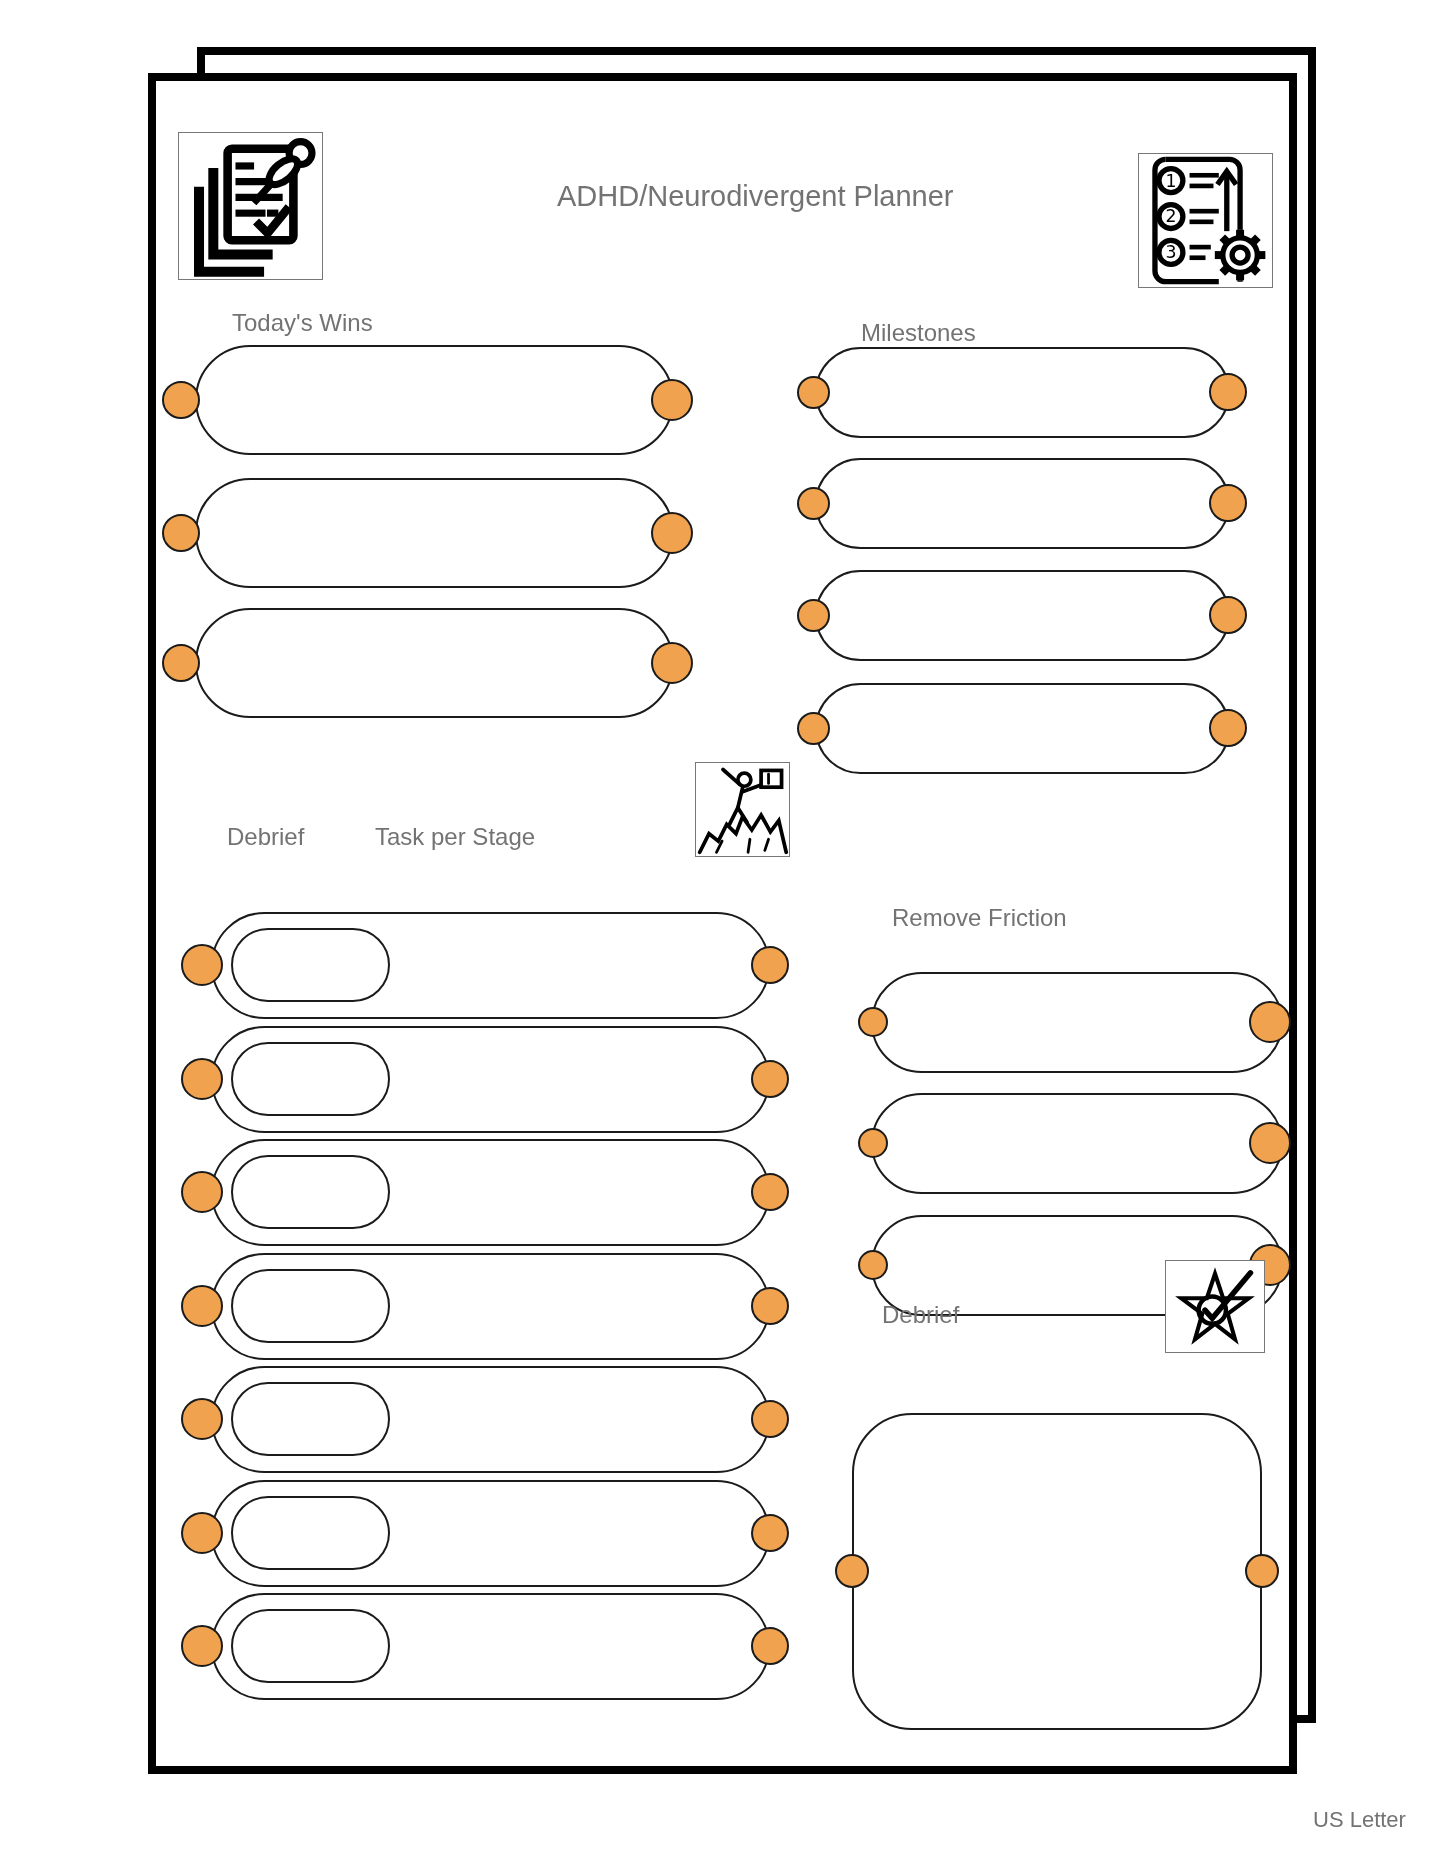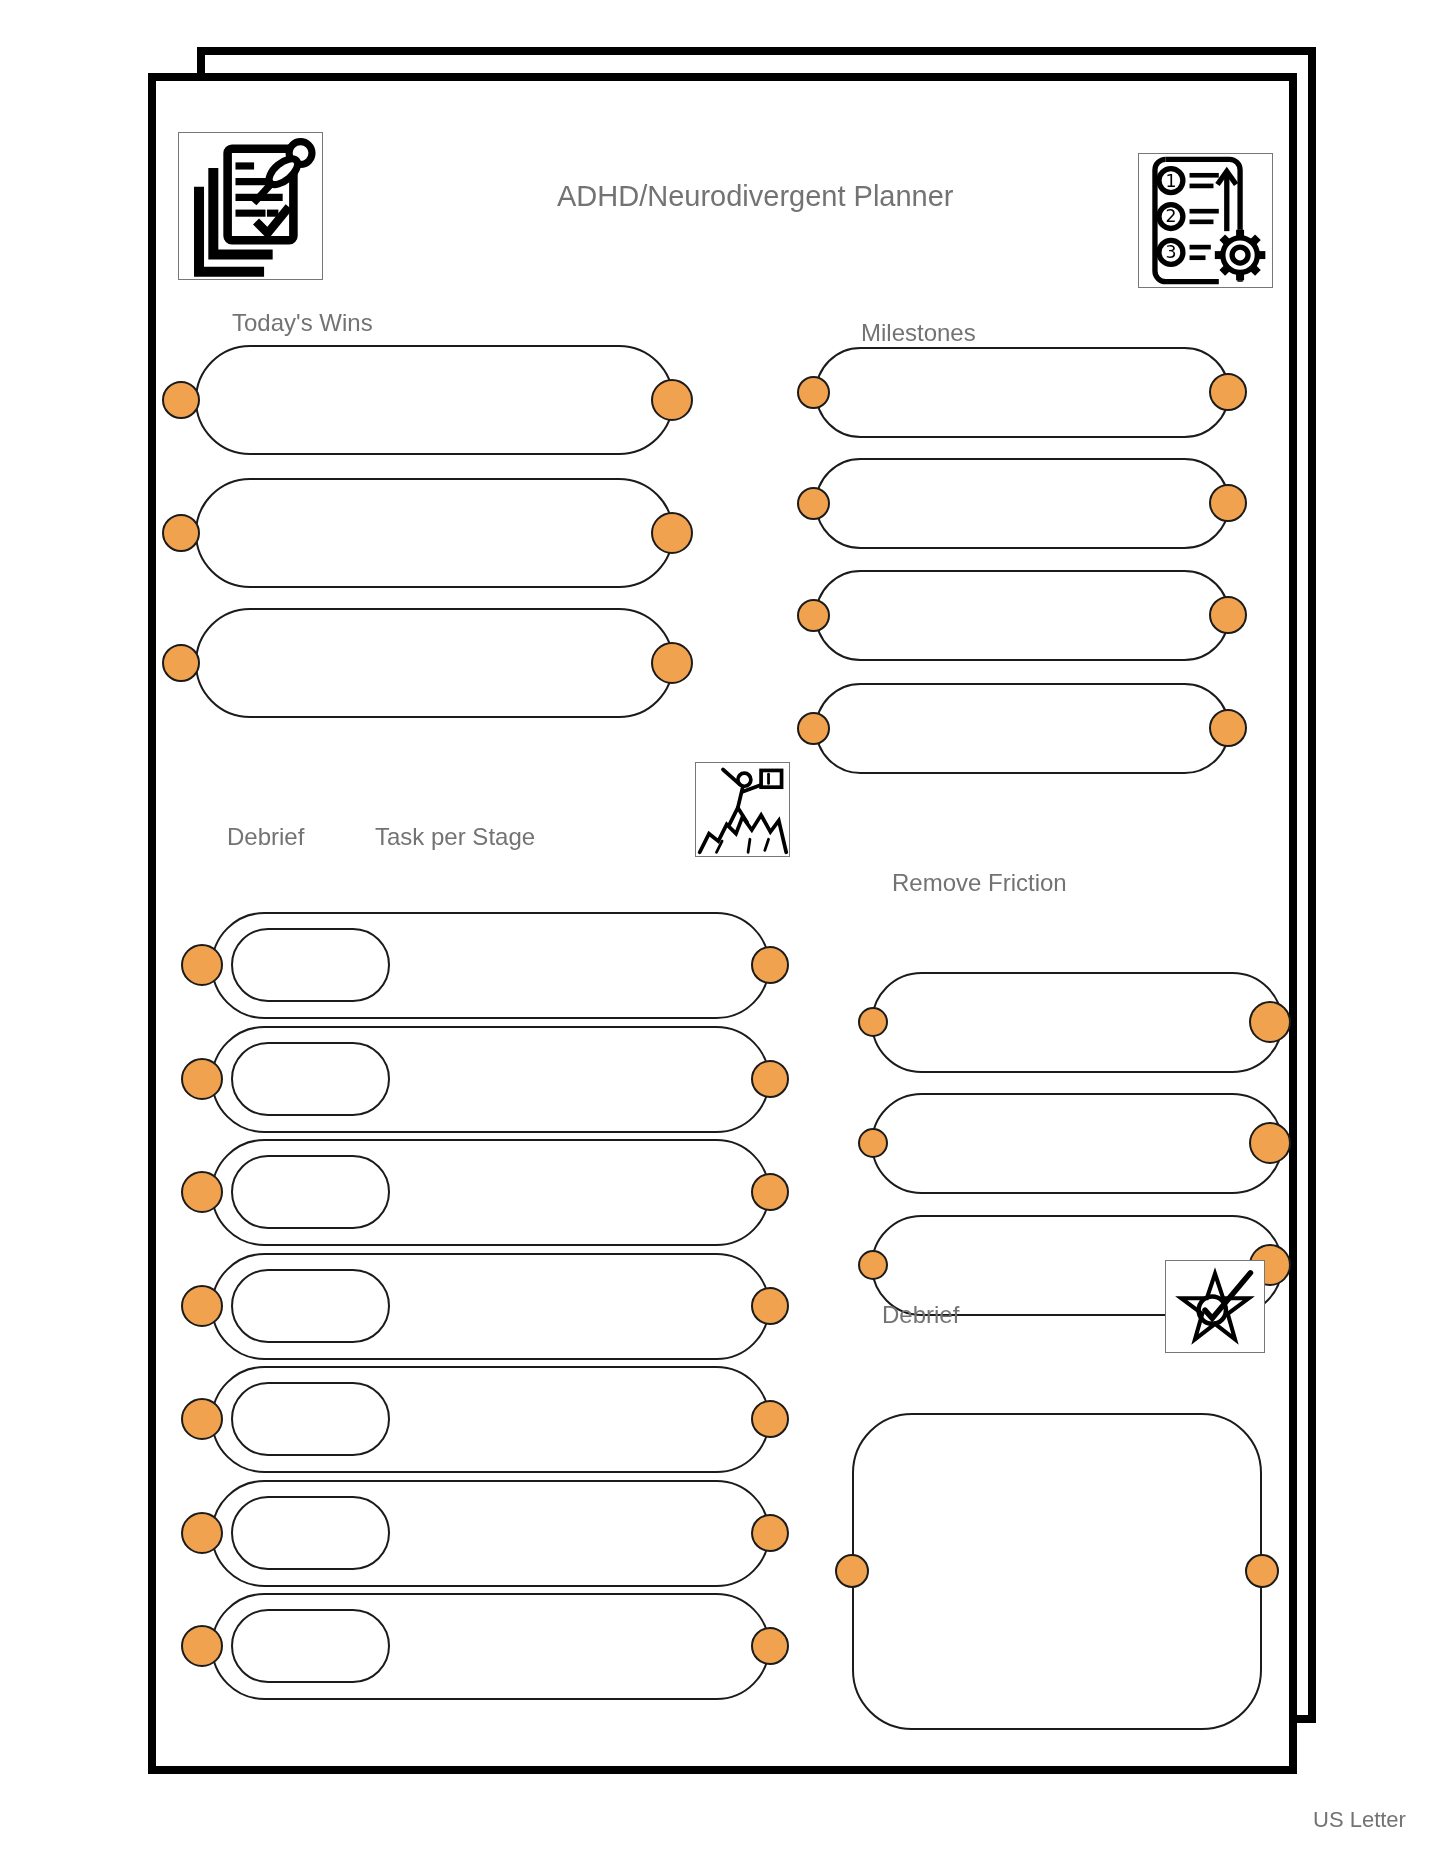--- a/index.html
+++ b/index.html
@@ -158,21 +158,21 @@
   <div class="dot d38" style="left:751px;top:1173px;"></div>
   <div class="dot d42" style="left:181px;top:1285px;"></div>
   <div class="dot d38" style="left:751px;top:1287px;"></div>
   <div class="dot d42" style="left:181px;top:1398px;"></div>
   <div class="dot d38" style="left:751px;top:1400px;"></div>
   <div class="dot d42" style="left:181px;top:1512px;"></div>
   <div class="dot d38" style="left:751px;top:1514px;"></div>
   <div class="dot d42" style="left:181px;top:1625px;"></div>
   <div class="dot d38" style="left:751px;top:1627px;"></div>
 
-  <div class="label" style="left:892px;top:868px;">Remove Friction</div>
+  <div class="label" style="left:892px;top:903px;">Remove Friction</div>
   <div class="pill rf-pill" style="top:972px;"></div>
   <div class="pill rf-pill" style="top:1093px;"></div>
   <div class="pill rf-pill" style="top:1215px;"></div>
   <div class="dot d30" style="left:858px;top:1007px;"></div>
   <div class="dot d42" style="left:1249px;top:1001px;"></div>
   <div class="dot d30" style="left:858px;top:1128px;"></div>
   <div class="dot d42" style="left:1249px;top:1122px;"></div>
   <div class="dot d30" style="left:858px;top:1250px;"></div>
   <div class="dot d42" style="left:1249px;top:1244px;"></div>
 

